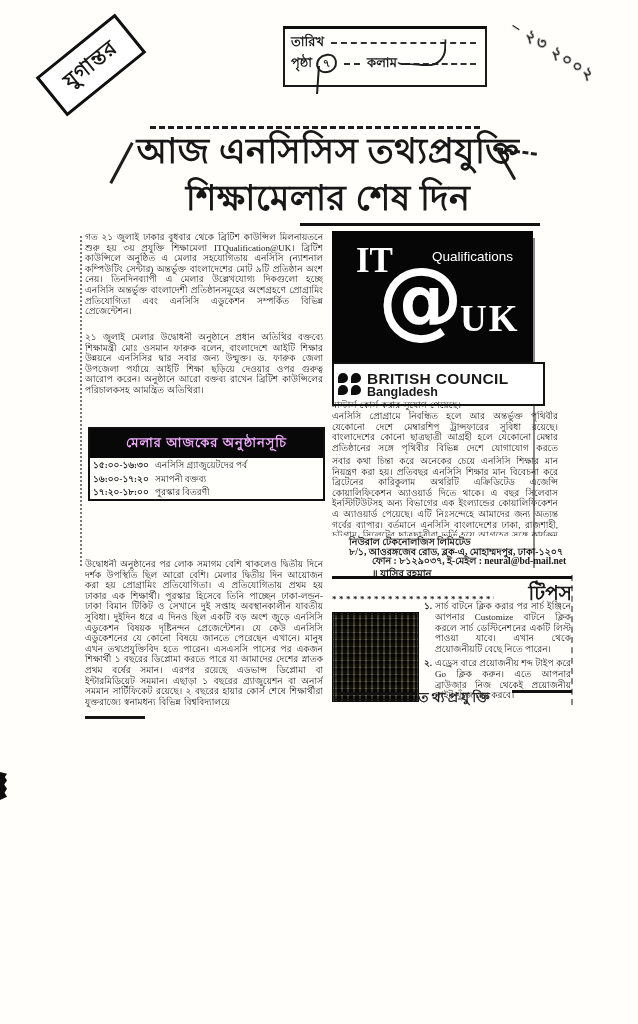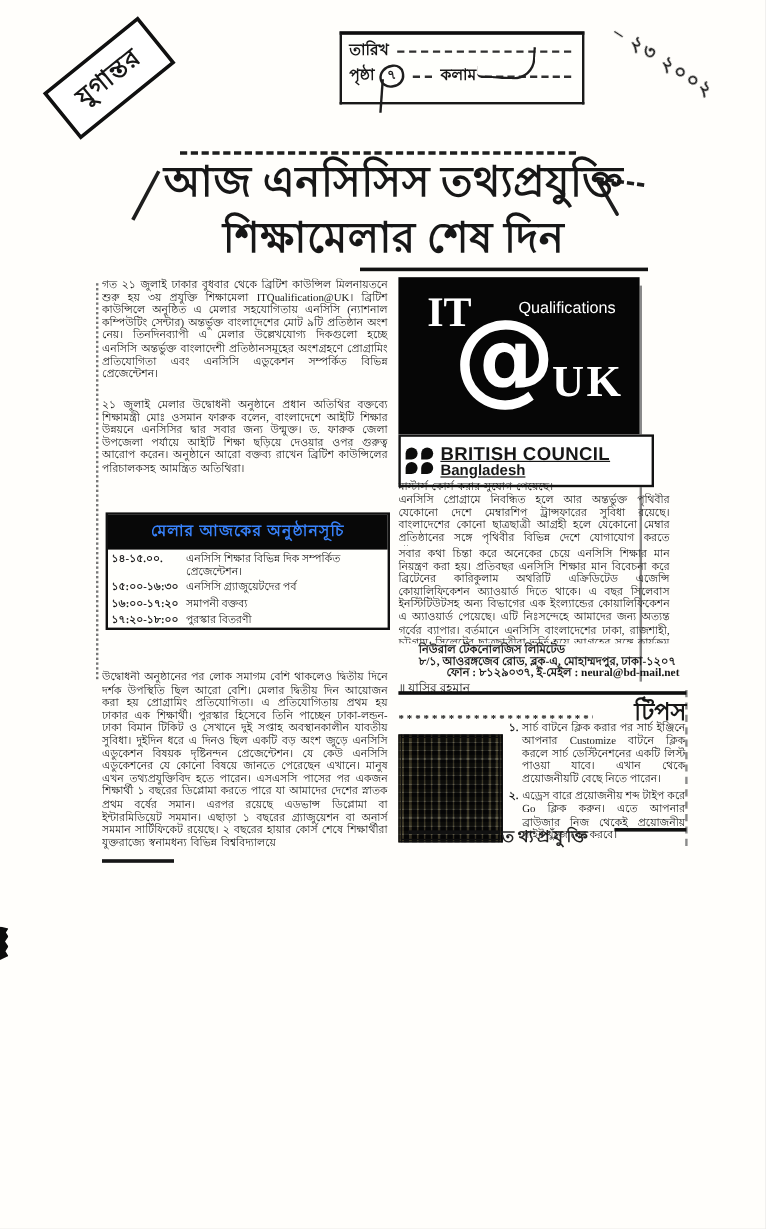--- a/index.html
+++ b/index.html
@@ -30,40 +30,40 @@
   .pen-slash{left:120px;top:140px;width:3px;height:46px;background:#222;transform:rotate(28deg);}
   .pen-tick{left:505px;top:148px;width:3px;height:34px;background:#222;transform:rotate(-30deg);border-radius:2px;}
   .rule-under-head{left:300px;top:223px;width:240px;height:3px;background:#161616;}
   
   .bodytext{font-size:9px;line-height:10.6px;text-align:justify;word-spacing:1px;overflow:hidden;}
   .col-left-edge{left:80px;top:236px;width:0;height:330px;border-left:2px dotted #777;}
   .vrule-a{left:533px;top:238px;width:2px;height:330px;background:#8a8a8a;}
   .vrule-b{left:571px;top:575px;width:0;height:130px;border-left:2px dashed #8a8a8a;}
   
   .sched{left:88px;top:427px;width:233px;border:2px solid #141414;background:#fbfaf7;}
-  .sched-head{background:#0d0d0d;color:#3b82f6;font-weight:bold;font-size:13px;
+  .sched-head{background:#0d0d0d;color:#f0abfc;font-weight:bold;font-size:13px;
     text-align:center;padding:4px 2px;letter-spacing:1px;}
   .sched-row{display:flex;font-size:9px;line-height:10.5px;padding:2px 3px 1px;}
   .sched-time{width:62px;flex:none;font-weight:bold;}
   .sched-event{flex:1;}
   
   .itbox{left:332px;top:231px;width:201px;height:131px;background:#0b0b0b;color:#fff;overflow:hidden;}
   .it-it{position:absolute;left:24px;top:10px;font-size:35px;font-weight:bold;font-family:"Liberation Serif",serif;}
   .it-q{position:absolute;left:86px;top:18px;font-size:13.5px;font-family:"Liberation Sans",sans-serif;margin-left:14px;}
   .it-at{position:absolute;left:46px;top:18px;font-size:85px;font-weight:bold;font-family:"DejaVu Sans",sans-serif;}
   .it-uk{position:absolute;left:128px;top:66px;font-size:37px;font-weight:bold;font-family:"Liberation Serif",serif;letter-spacing:2px;}
   .bc-strip{left:332px;top:362px;width:201px;height:36px;background:#fdfdfb;border:2px solid #161616;
-    display:flex;align-items:center;padding:2px 4px;gap:5px;font-family:"Liberation Sans",sans-serif;text-decoration:underline;}
+    display:flex;align-items:center;padding:2px 4px;gap:5px;font-family:"Liberation Sans",sans-serif;}
   .bc-dots{display:grid;grid-template-columns:11px 11px;grid-gap:2px;}
   .bc-dot{width:10px;height:10px;border-radius:50% 50% 50% 0;background:#111;}
   .bc-name{font-weight:bold;font-size:15.5px;line-height:15px;letter-spacing:.3px;}
   .bc-sub{font-size:12.5px;font-weight:bold;line-height:12px;}
   
   .contact{font-size:9.5px;line-height:9.5px;font-weight:bold;padding-left:17px;}
-  .byline{font-size:10px;font-weight:normal;}
+  .byline{font-size:10px;font-weight:bold;margin-left:40px;}
   .tips-divider{left:332px;top:576px;width:240px;height:3px;background:#121212;}
   
   .tips-title{left:500px;top:578px;width:72px;font-size:20px;font-weight:bold;text-align:right;}
   .tips-dots{left:332px;top:594px;width:162px;font-size:9px;letter-spacing:2.5px;overflow:hidden;white-space:nowrap;font-weight:bold;}
   .tips-img{left:332px;top:612px;width:87px;height:90px;border:3px double #111;box-sizing:border-box;
     background:repeating-linear-gradient(0deg,#151515 0 3px,#4b4b44 3px 4px,#20201c 4px 7px),
                repeating-linear-gradient(90deg,rgba(200,190,160,.25) 0 2px,rgba(0,0,0,.5) 2px 6px);
     background-blend-mode:overlay;}
   .tips-list{left:424px;top:601px;width:147px;font-size:9px;line-height:10.8px;text-align:justify;}
   .tip{display:flex;gap:3px;margin-bottom:3px;}
@@ -115,24 +115,20 @@
 
   <div class="abs col-left-edge"></div>
   <div class="abs vrule-a"></div>
   <div class="abs vrule-b"></div>
 
   <div class="abs bodytext" style="left:85px;top:232px;width:238px;height:98px;">গত ২১ জুলাই ঢাকার বুধবার থেকে ব্রিটিশ কাউন্সিল মিলনায়তনে শুরু হয় ৩য় প্রযুক্তি শিক্ষামেলা ITQualification@UK। ব্রিটিশ কাউন্সিলে অনুষ্ঠিত এ মেলার সহযোগিতায় এনসিসি (ন্যাশনাল কম্পিউটিং সেন্টার) অন্তর্ভুক্ত বাংলাদেশের মোট ৯টি প্রতিষ্ঠান অংশ নেয়। তিনদিনব্যাপী এ মেলার উল্লেখযোগ্য দিকগুলো হচ্ছে এনসিসি অন্তর্ভুক্ত বাংলাদেশী প্রতিষ্ঠানসমূহের অংশগ্রহণে প্রোগ্রামিং প্রতিযোগিতা এবং এনসিসি এডুকেশন সম্পর্কিত বিভিন্ন প্রেজেন্টেশন।</div>
   <div class="abs bodytext" style="left:85px;top:332px;width:238px;height:92px;">২১ জুলাই মেলার উদ্বোধনী অনুষ্ঠানে প্রধান অতিথির বক্তব্যে শিক্ষামন্ত্রী মোঃ ওসমান ফারুক বলেন, বাংলাদেশে আইটি শিক্ষার উন্নয়নে এনসিসির দ্বার সবার জন্য উন্মুক্ত। ড. ফারুক জেলা উপজেলা পর্যায়ে আইটি শিক্ষা ছড়িয়ে দেওয়ার ওপর গুরুত্ব আরোপ করেন। অনুষ্ঠানে আরো বক্তব্য রাখেন ব্রিটিশ কাউন্সিলের পরিচালকসহ আমন্ত্রিত অতিথিরা।</div>
 
   <div class="abs sched">
     <div class="sched-head">মেলার আজকের অনুষ্ঠানসূচি</div>
-    <div class="sched-row">
-      <span class="sched-time">১৪-১৫.০০.</span>
-      <span class="sched-event">এনসিসি শিক্ষার বিভিন্ন দিক সম্পর্কিত প্রেজেন্টেশন।</span>
-    </div>
     <div class="sched-row">
       <span class="sched-time">১৫:০০-১৬:৩০</span>
       <span class="sched-event">এনসিসি গ্র্যাজুয়েটদের পর্ব</span>
     </div>
     <div class="sched-row">
       <span class="sched-time">১৬:০০-১৭:২০</span>
       <span class="sched-event">সমাপনী বক্তব্য</span>
     </div>
     <div class="sched-row">
       <span class="sched-time">১৭:২০-১৮:০০</span>

